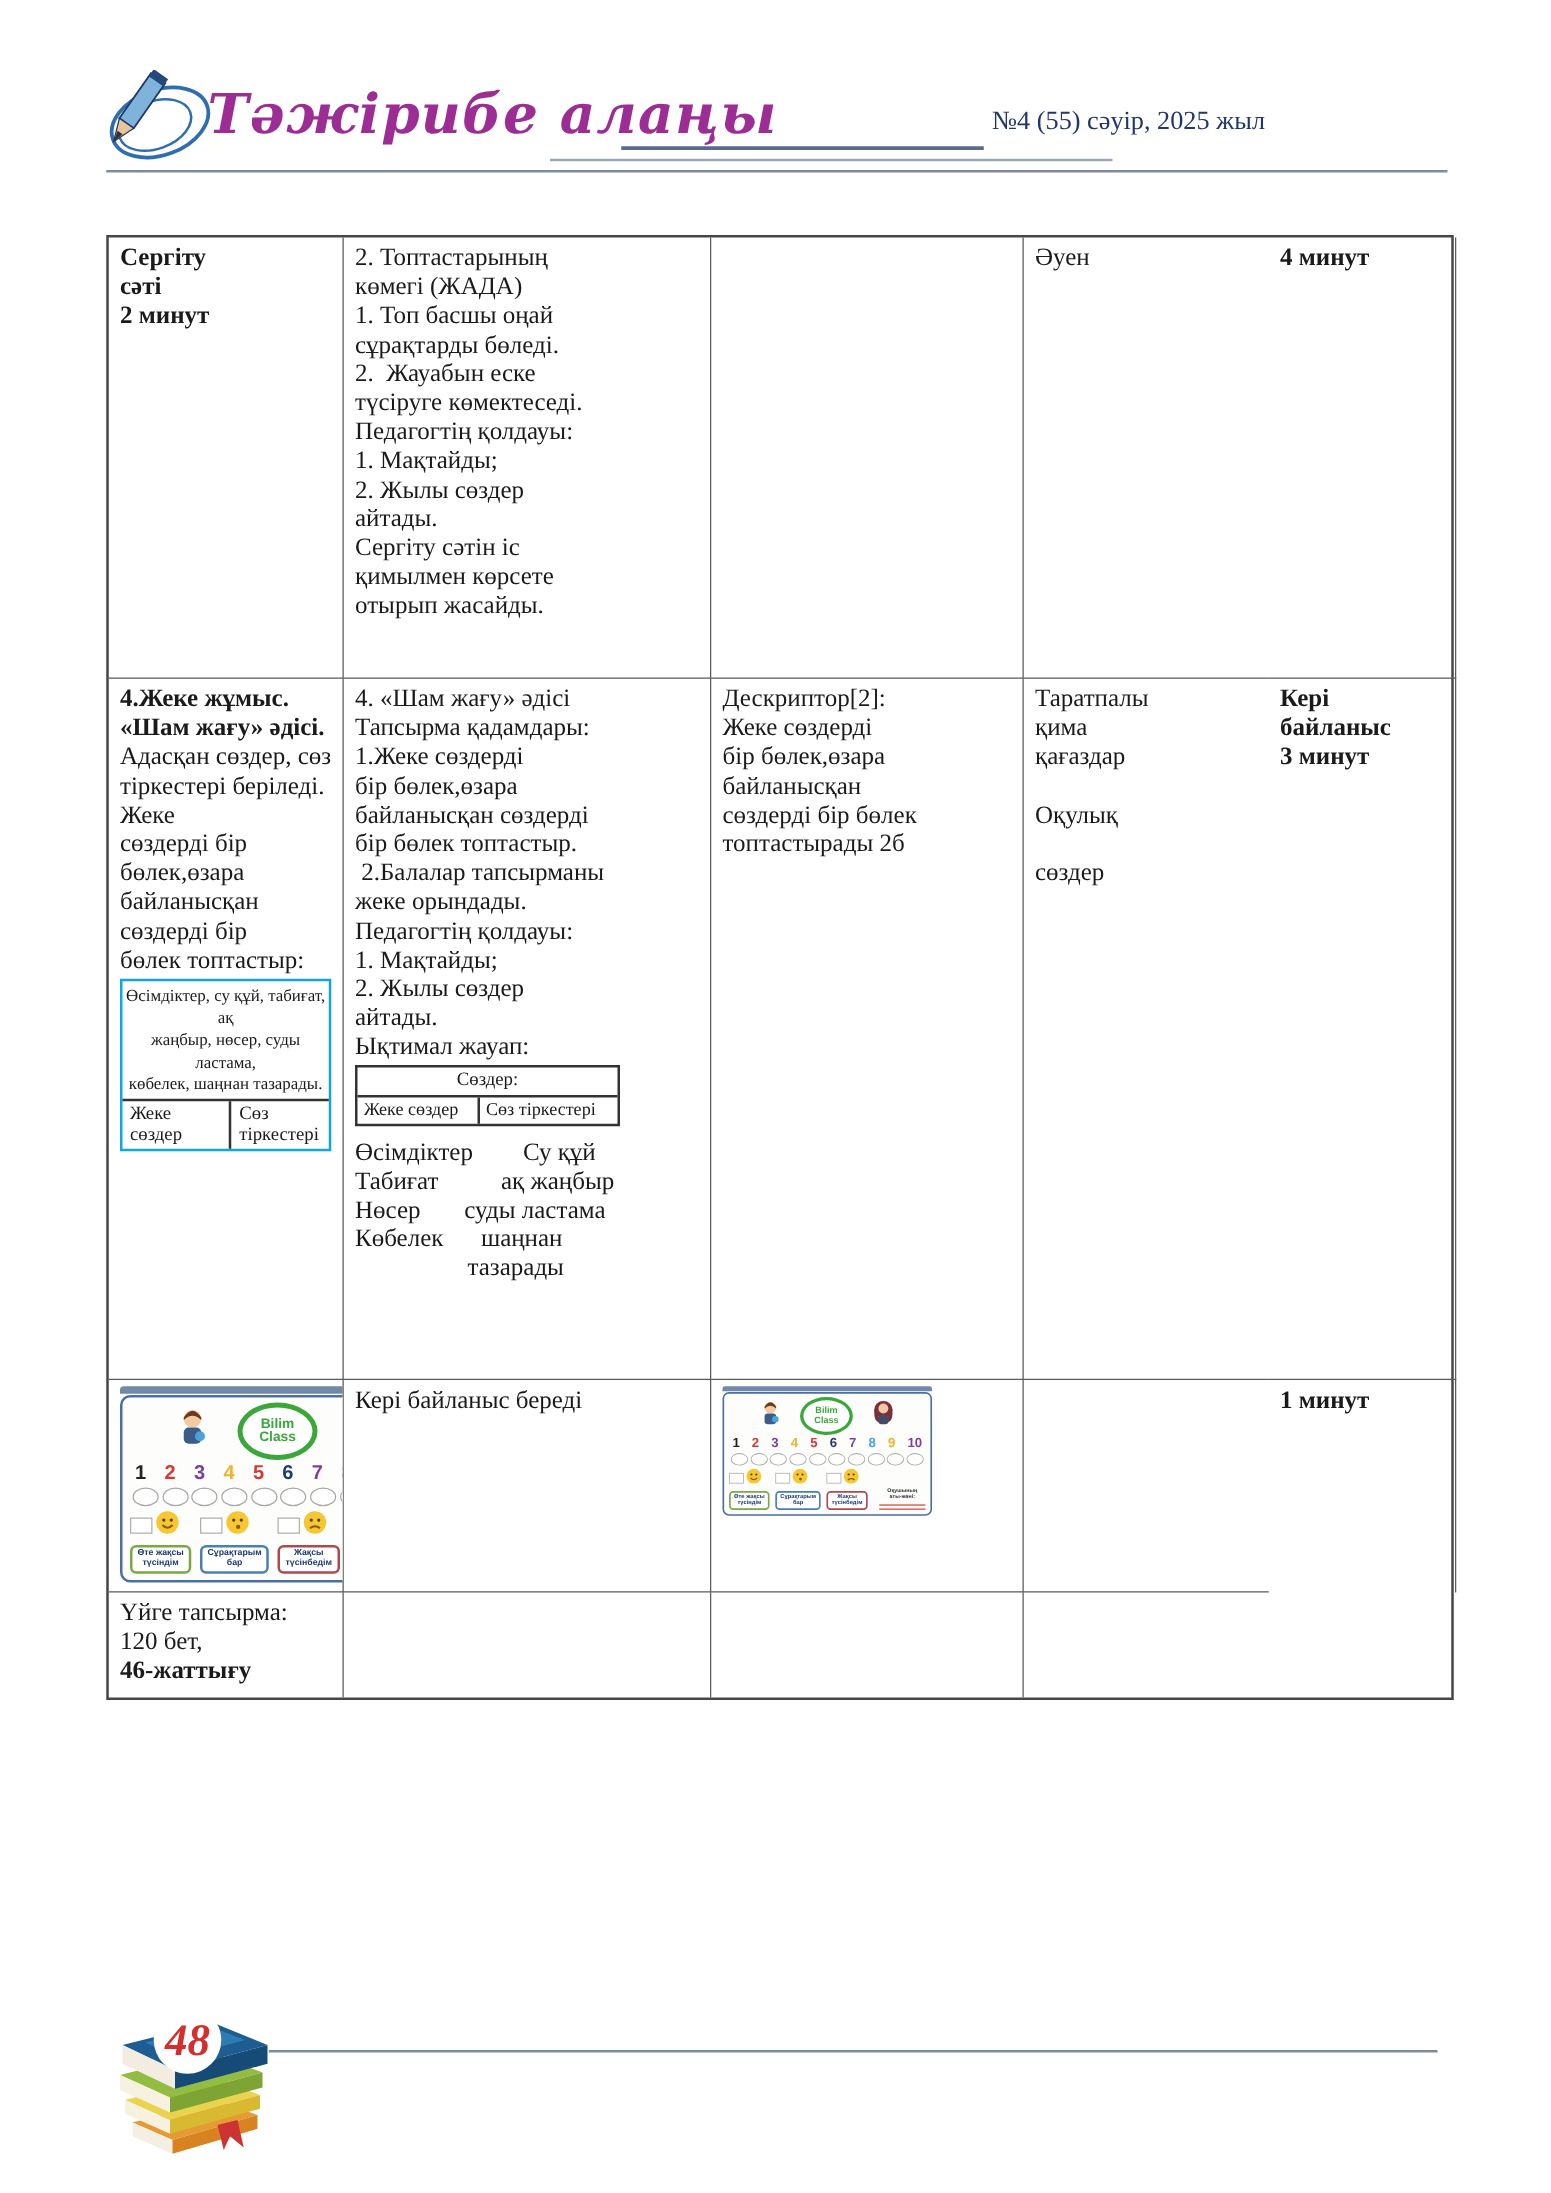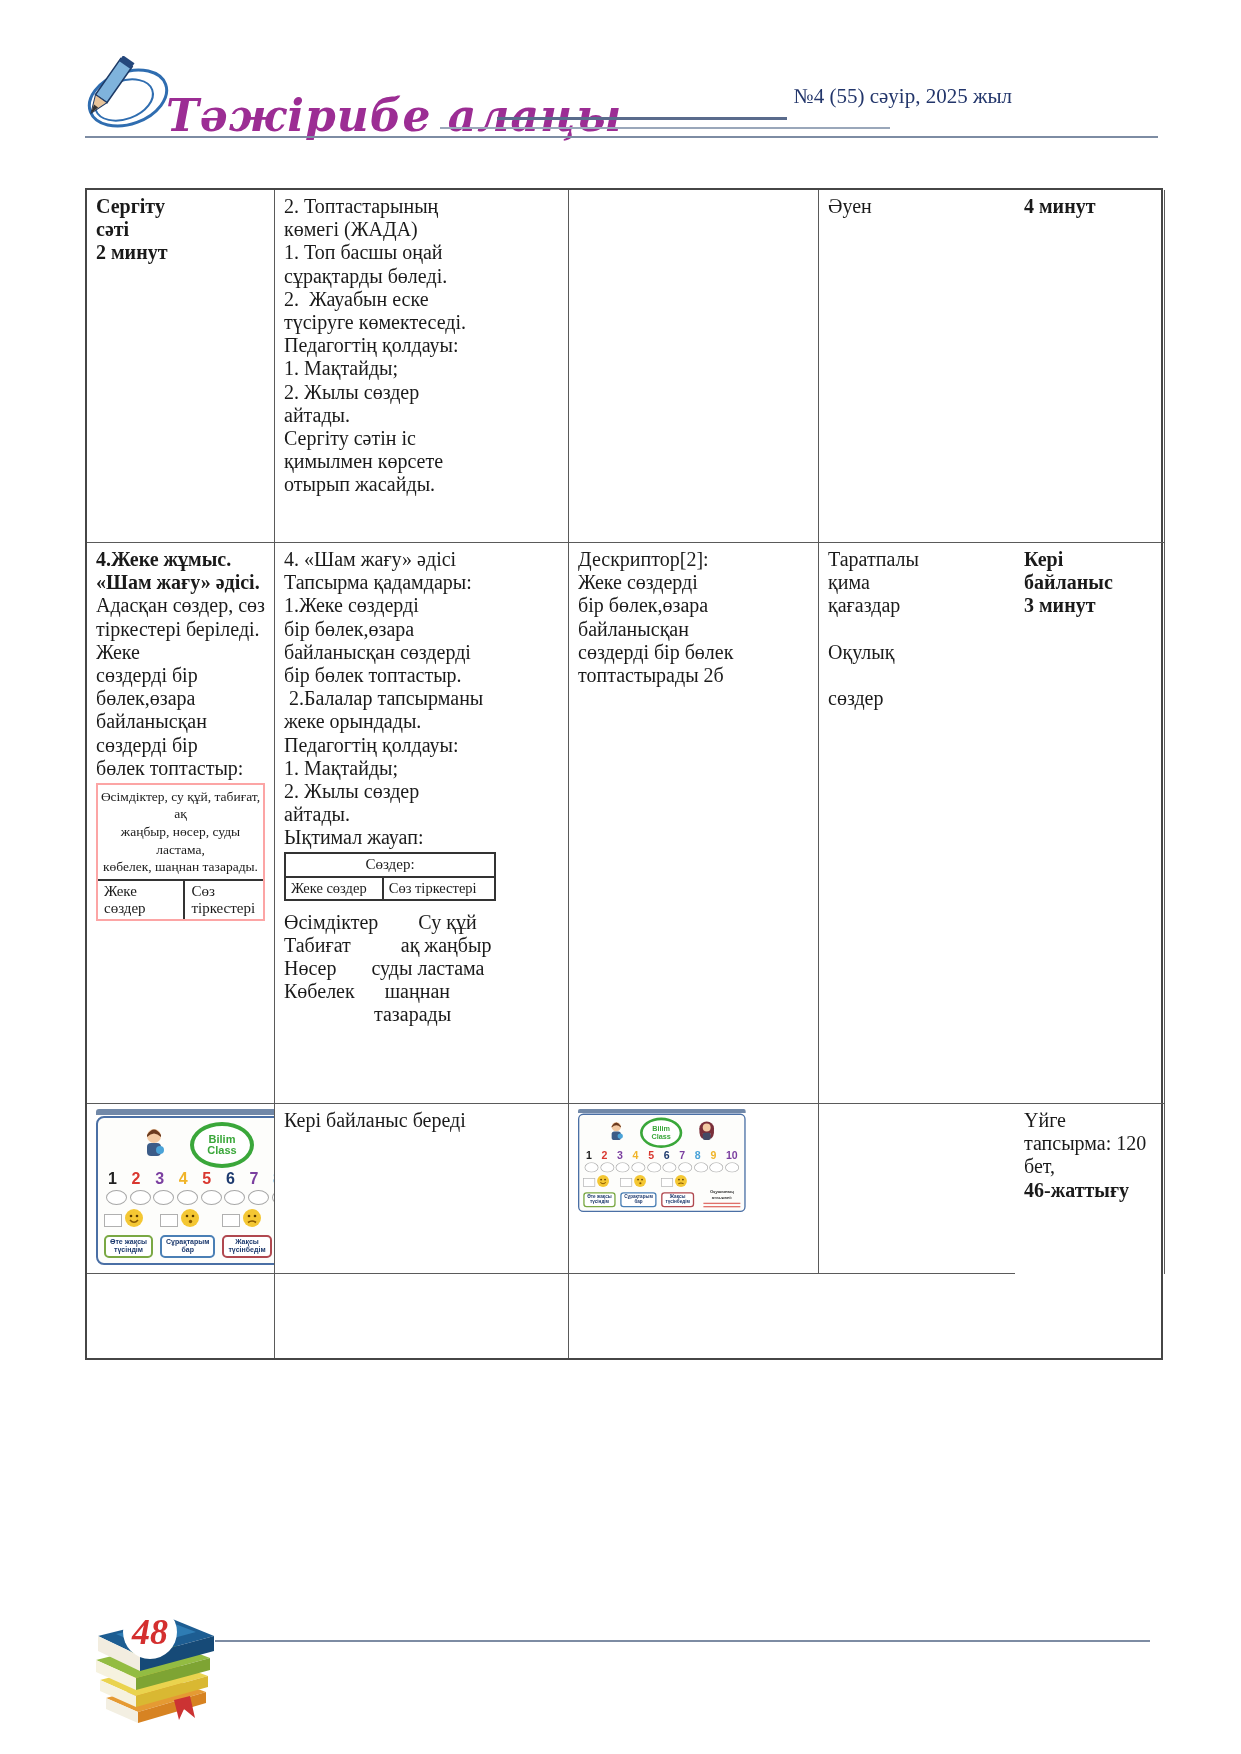--- a/index.html
+++ b/index.html
@@ -3,39 +3,39 @@
 <meta charset="utf-8">
 <style>
   html,body { margin:0; padding:0; background:#ffffff; }
   .page { position:relative; width:1241px; height:1754px; background:#ffffff;
           font-family:"Liberation Serif","DejaVu Serif",serif; color:#1a1a1a; overflow:hidden; }
   .pre { white-space:pre-wrap; }
   .bold { font-weight:bold; }
 
   
   .brand-title { position:absolute; left:166px; top:66px; font-size:44px; font-style:italic;
-                 font-weight:bold; color:#9c2d94; font-family:"DejaVu Serif",serif; letter-spacing:1px;margin-top:24px; }
+                 font-weight:bold; color:#9c2d94; font-family:"DejaVu Serif",serif; letter-spacing:1px; }
   .issue { position:absolute; top:84px; right:229px; font-size:21px; font-weight:normal; color:#23366b; }
   .hline1 { position:absolute; left:497px; top:117px; width:290px; height:3px; background:#5a6b8c; }
   .hline2 { position:absolute; left:440px; top:127px; width:450px; height:2px; background:#9aa7ba; }
   .hrule  { position:absolute; left:85px;  top:136px; width:1073px; height:2px; background:#7d8ca3; }
   .logo   { position:absolute; left:80px; top:56px; }
 
   
   .lesson-table { position:absolute; left:85px; top:188px; width:1078px;
                   display:grid; grid-template-columns:188px 294px 250px 196px 150px;
                   grid-template-rows:353px 561px 170px 84px;
                   border:2px solid #464646; box-sizing:border-box; }
   .cell { border-right:1.5px solid #5a5a5a; border-bottom:1.5px solid #5a5a5a;
           box-sizing:border-box; padding:5px 9px; font-size:20px; line-height:1.16; overflow:hidden; }
   .cell.lastcol { border-right:none; }
   .cell.lastrow { border-bottom:none; }
 
   
-  .word-box { margin-top:3px; border:2px solid #fca5a5; }
+  .word-box { margin-top:3px; border:2px solid #0ea5e9; }
   .word-box-top { font-size:13.5px; text-align:center; line-height:1.3; padding:3px 2px;
                   border-bottom:2px solid #333; }
   .word-box-bottom { display:flex; font-size:15px; }
   .word-box-bottom .wleft  { width:53%; border-right:2px solid #333; padding:2px 6px; box-sizing:border-box; }
   .word-box-bottom .wright { width:47%; padding:2px 6px; box-sizing:border-box; }
 
   
   .answer-box { width:208px; border:2px solid #333; margin:3px 0 10px 0; }
   .answer-box-header { text-align:center; font-size:15px; padding:2px; border-bottom:2px solid #333; }
   .answer-box-bottom { display:flex; font-size:14.5px; }
@@ -396,20 +396,23 @@
                 </div>
               </div>
             </div>
           </div>
         </div>
       </div>
     </div>
     <div class="cell lastcol"></div>
 
     <div class="cell lastrow">
+      <div class="bold pre">1 минут</div>
+    </div>
+    <div class="cell lastrow">
       <div>Үйге тапсырма: 120 бет,</div>
       <div class="bold">46-жаттығу</div>
     </div>
     <div class="cell lastrow"></div>
     <div class="cell lastrow"></div>
     <div class="cell lastrow lastcol"></div>
   </div>
 
   <span class="books">
     <svg width="160" height="165" viewBox="0 0 160 165">

